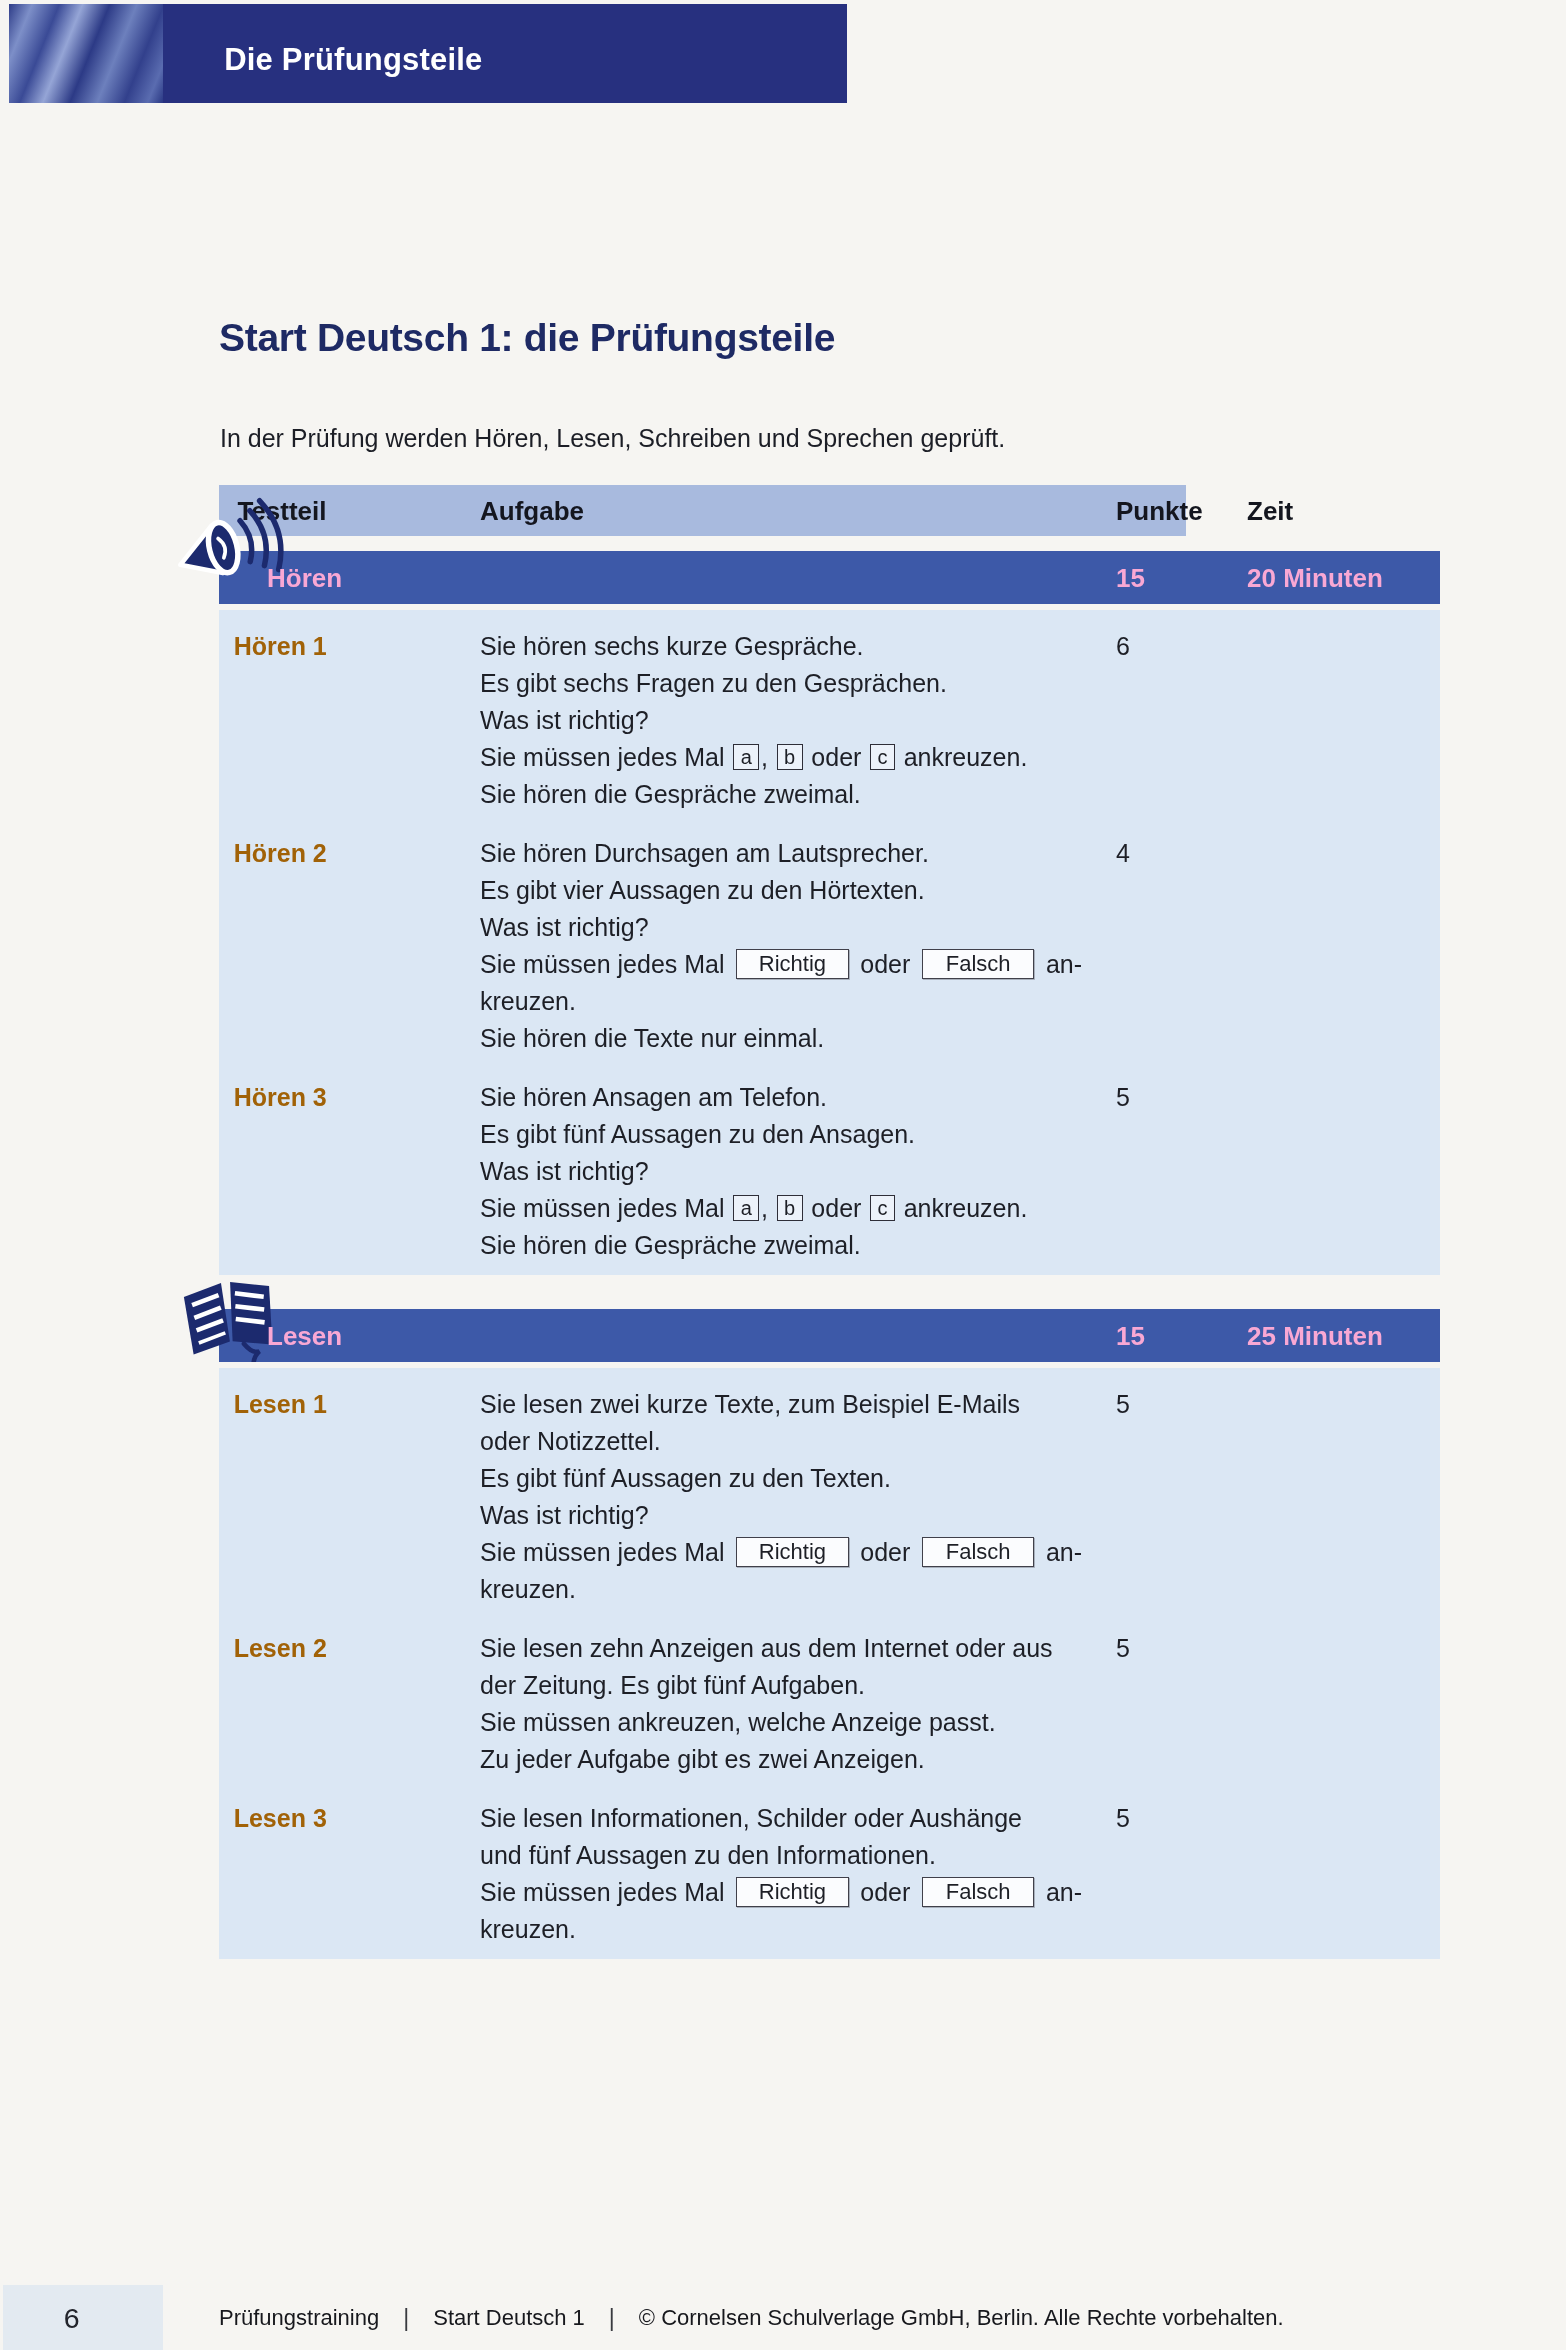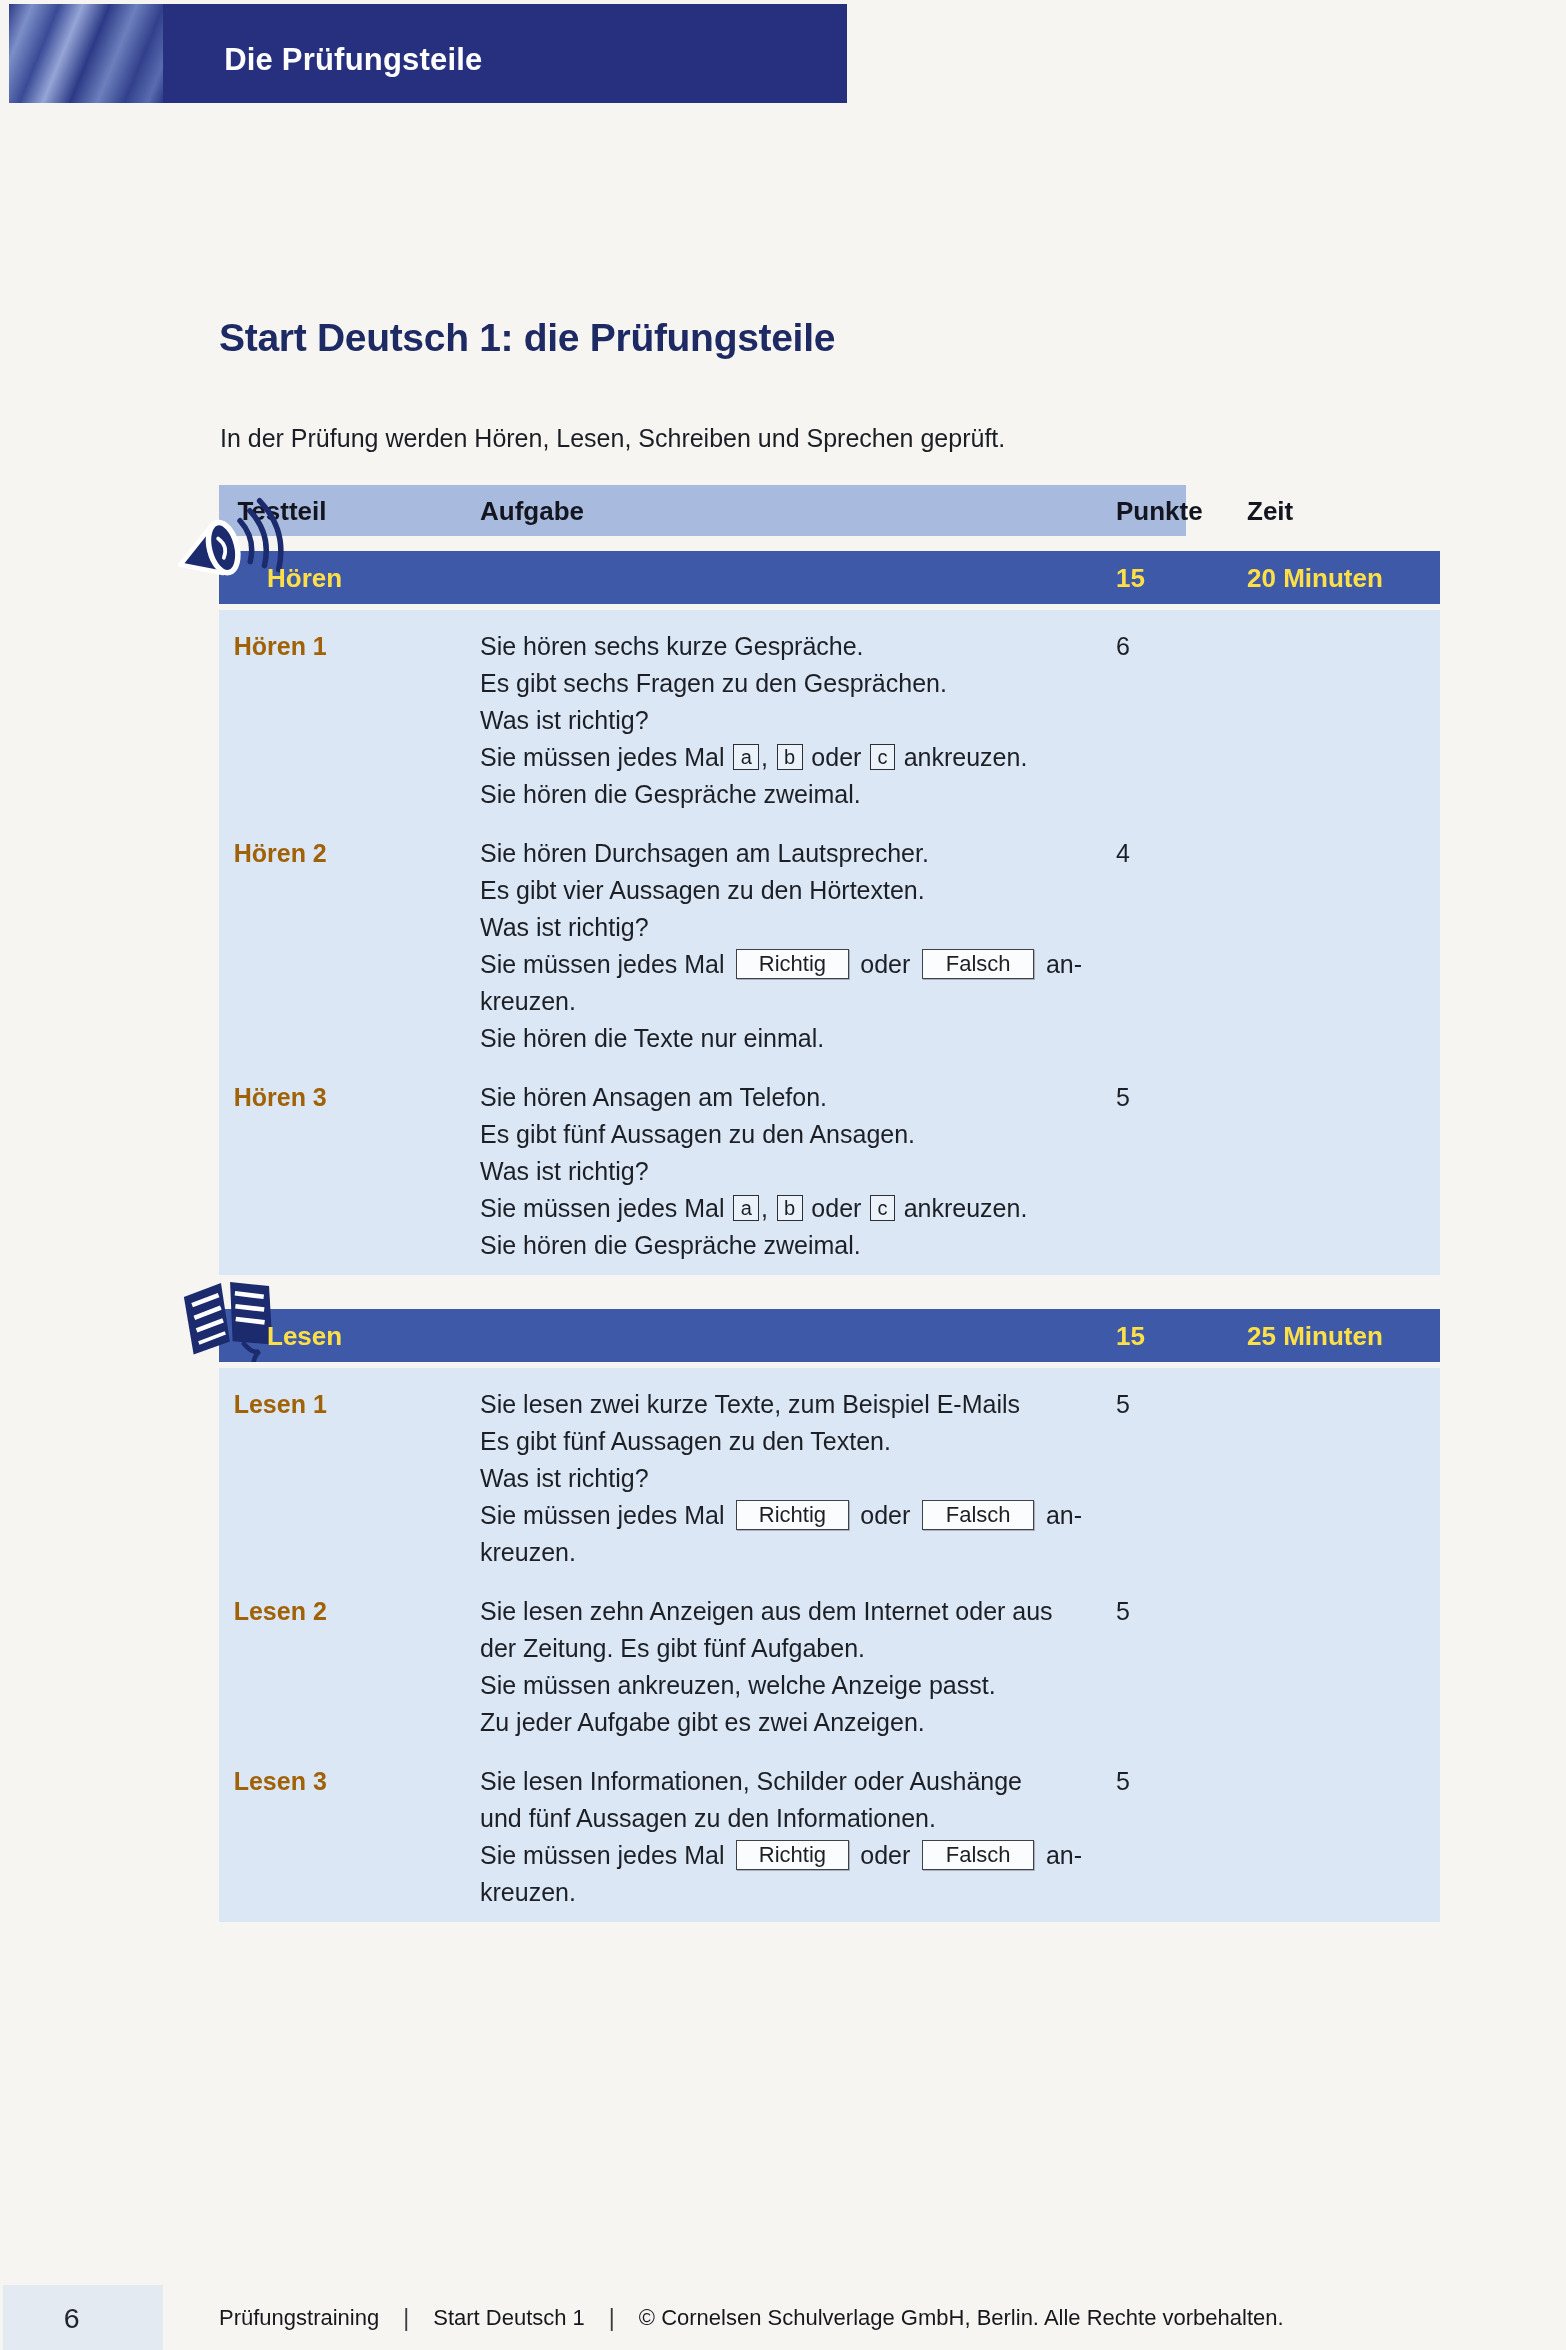--- a/index.html
+++ b/index.html
@@ -39,21 +39,21 @@
   .thead .c-label{left:18.4px;}
   .thead .c-text{left:261px;}
   .thead .c-punkte{left:897px;}
   .thead .c-zeit{left:1028px;}
 
   .section{position:absolute;left:219px;width:1221px;}
   .sec-0{top:551px;}
   .sec-1{top:1309px;}
   .band{position:relative;height:53px;background:#3d59a8;}
   .band span{position:absolute;top:50%;transform:translateY(-50%);
-    color:#fde047;font-weight:bold;font-size:26px;}
+    color:#f9a8d4;font-weight:bold;font-size:26px;}
   .band .band-name{left:48px;}
   .band .band-punkte{left:897px;}
   .band .band-zeit{left:1028px;}
   .band-icon{position:absolute;pointer-events:none;}
   .sec-0 .band-icon{left:-57px;top:-13px;width:123px;height:108px;}
   .sec-1 .band-icon{left:-42px;top:7.3px;width:105px;height:92px;}
 
   .content{
     margin-top:5.5px;background:#dbe7f4;
     padding:18.4px 0 11px 0;
@@ -181,20 +181,21 @@
 </span>
         <span class="band-name">Lesen</span>
         <span class="band-punkte">15</span>
         <span class="band-zeit">25 Minuten</span>
       </div>
       <div class="content">
         <div class="row">
           <div class="row-label">Lesen 1</div>
           <div class="row-text">
             <div class="line"><span>Sie lesen zwei kurze Texte, zum Beispiel E-Mails</span></div>
+            <div class="line"><span>oder Notizzettel.</span></div>
             <div class="line"><span>Es gibt fünf Aussagen zu den Texten.</span></div>
             <div class="line"><span>Was ist richtig?</span></div>
             <div class="line"><span>Sie müssen jedes Mal </span><span class="word-box">Richtig</span><span> oder </span><span class="word-box">Falsch</span><span> an-</span></div>
             <div class="line"><span>kreuzen.</span></div>
           </div>
           <div class="row-punkte">5</div>
         </div>
         <div class="row">
           <div class="row-label">Lesen 2</div>
           <div class="row-text">

